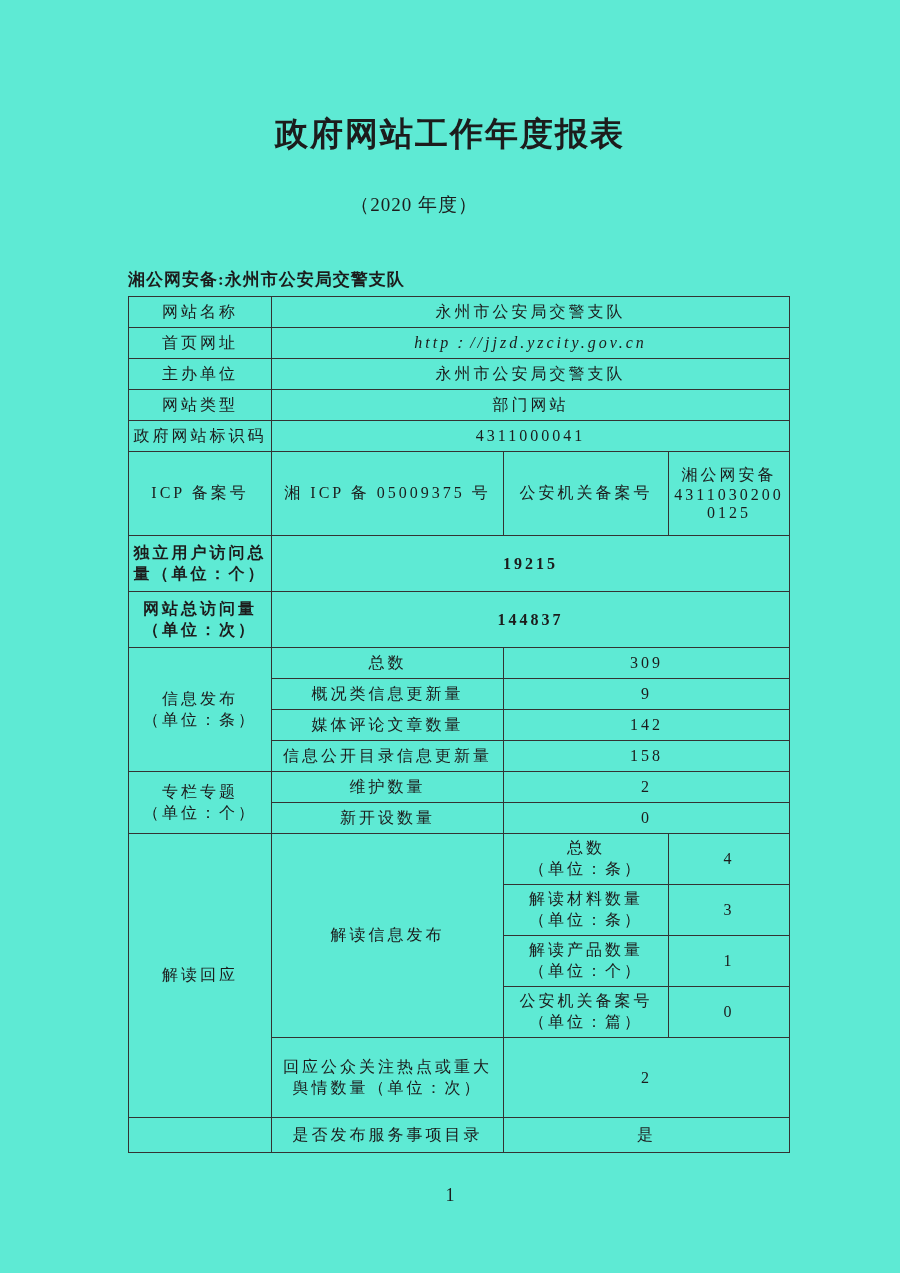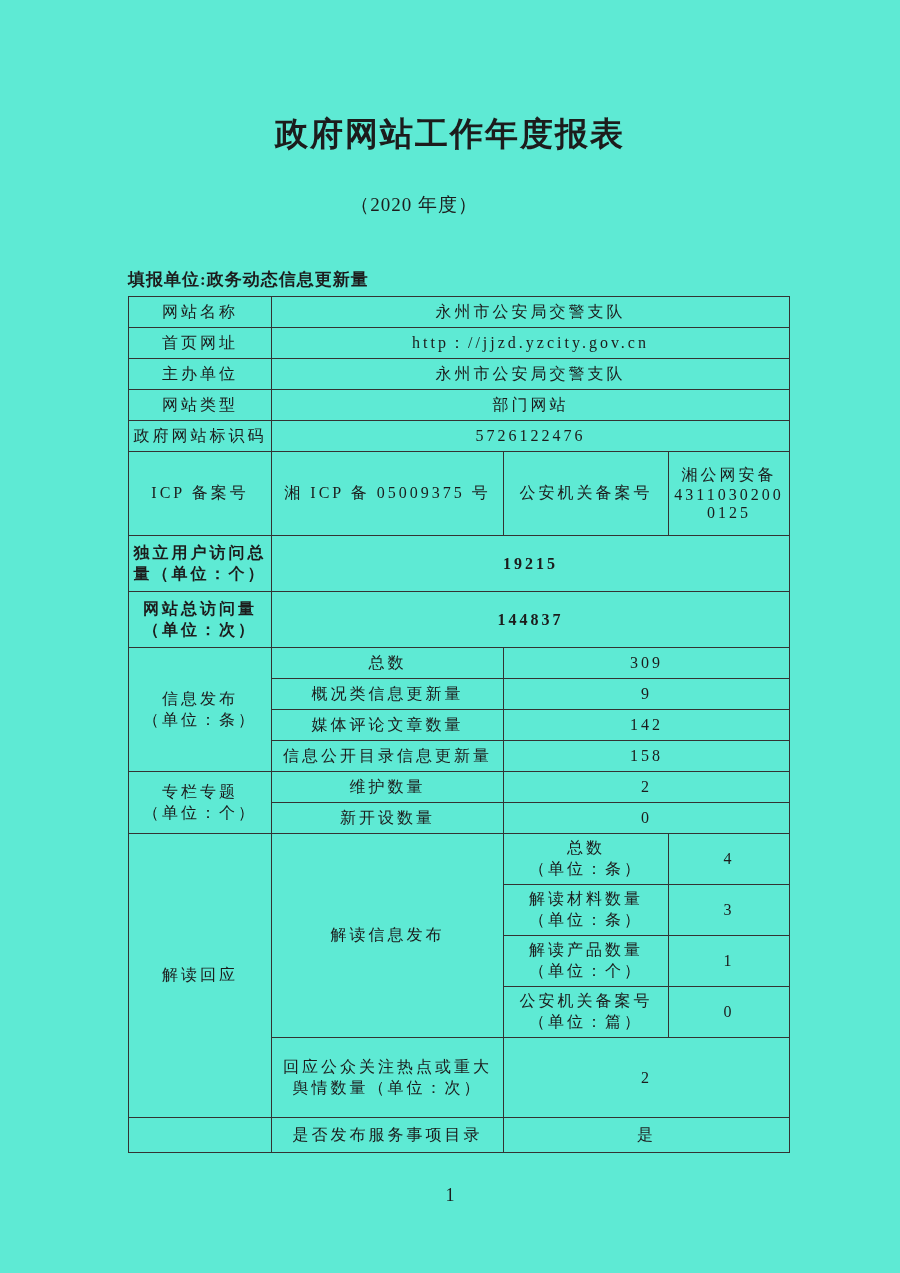--- a/index.html
+++ b/index.html
@@ -27,42 +27,42 @@
     border-collapse:collapse;table-layout:fixed;
   }
   table.report td{
     border:1px solid #333333;
     text-align:center;vertical-align:middle;
     font-size:16px;letter-spacing:3px;
     padding:4px;overflow:hidden;
   }
   .pre{white-space:pre-line;}
   .num{letter-spacing:2px;}
-  .url{letter-spacing:2px;}
+  .url{letter-spacing:2px;font-style:italic;}
   .break{word-break:break-all;letter-spacing:1.5px;padding:2px 5px;}
   .narrowwrap{padding:2px 30px;}
   tr.h31{height:31px;}
   tr.h84{height:84px;}
   tr.h56{height:56px;font-weight:bold;}
   tr.h51{height:51px;}
   tr.h80{height:80px;}
   tr.h35{height:35px;}
   .page-number{
     position:absolute;top:1185px;left:0;width:900px;text-align:center;
     font-size:18px;
   }
 </style>
 </head>
 <body>
 
 <div class="page">
 
   <div class="doc-title">政府网站工作年度报表</div>
   <div class="doc-subtitle">（2020 年度）</div>
-  <div class="reporting-unit">填报单位:政务动态信息更新量</div>
+  <div class="reporting-unit">湘公网安备:永州市公安局交警支队</div>
 
   <table class="report">
     <colgroup>
       <col style="width:143px">
         <col style="width:232px">
         <col style="width:165px">
         <col style="width:121px">
     </colgroup>
 
     <tbody>
@@ -81,21 +81,21 @@
       <td colspan="3">永州市公安局交警支队</td>
     </tr>
 
     <tr class="h31">
       <td>网站类型</td>
       <td colspan="3">部门网站</td>
     </tr>
 
     <tr class="h31">
       <td>政府网站标识码</td>
-      <td colspan="3" class="num">5726122476</td>
+      <td colspan="3" class="num">4311000041</td>
     </tr>
 
     <tr class="h84">
       <td>ICP 备案号</td>
       <td>湘 ICP 备 05009375 号</td>
       <td>公安机关备案号</td>
       <td class="break">湘公网安备 43110302000125</td>
     </tr>
 
     <tr class="h56">

